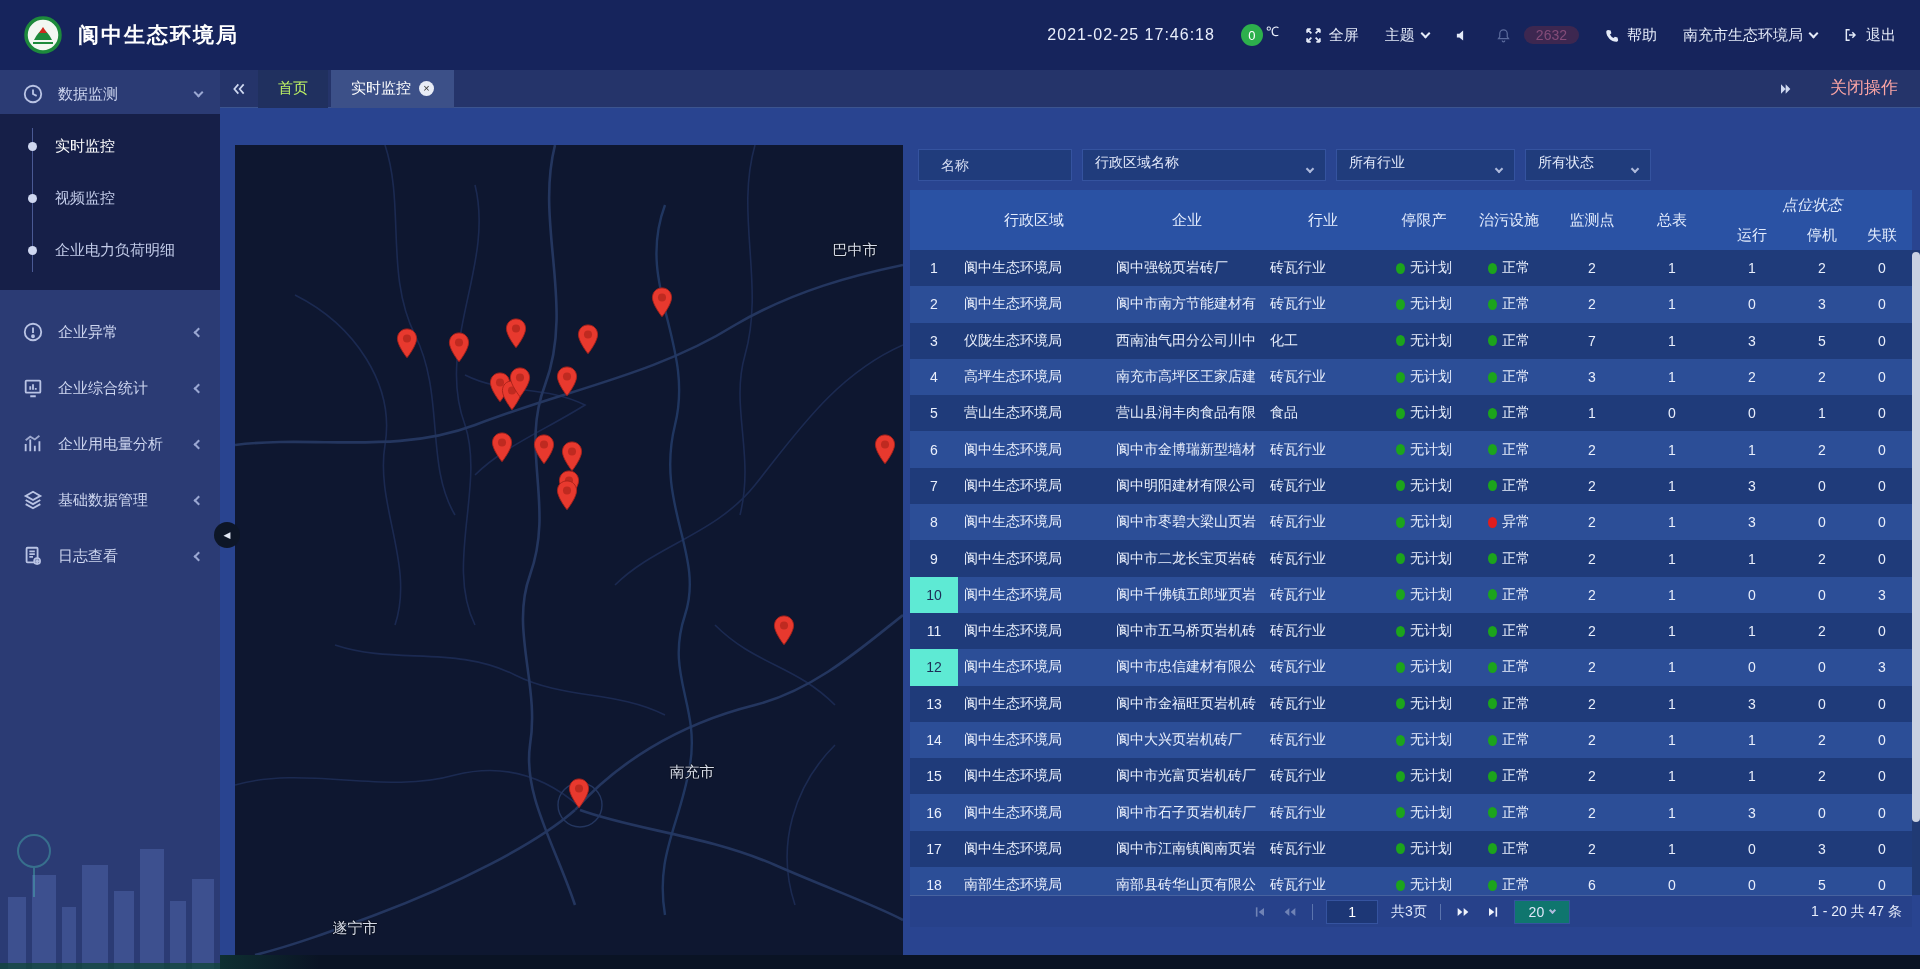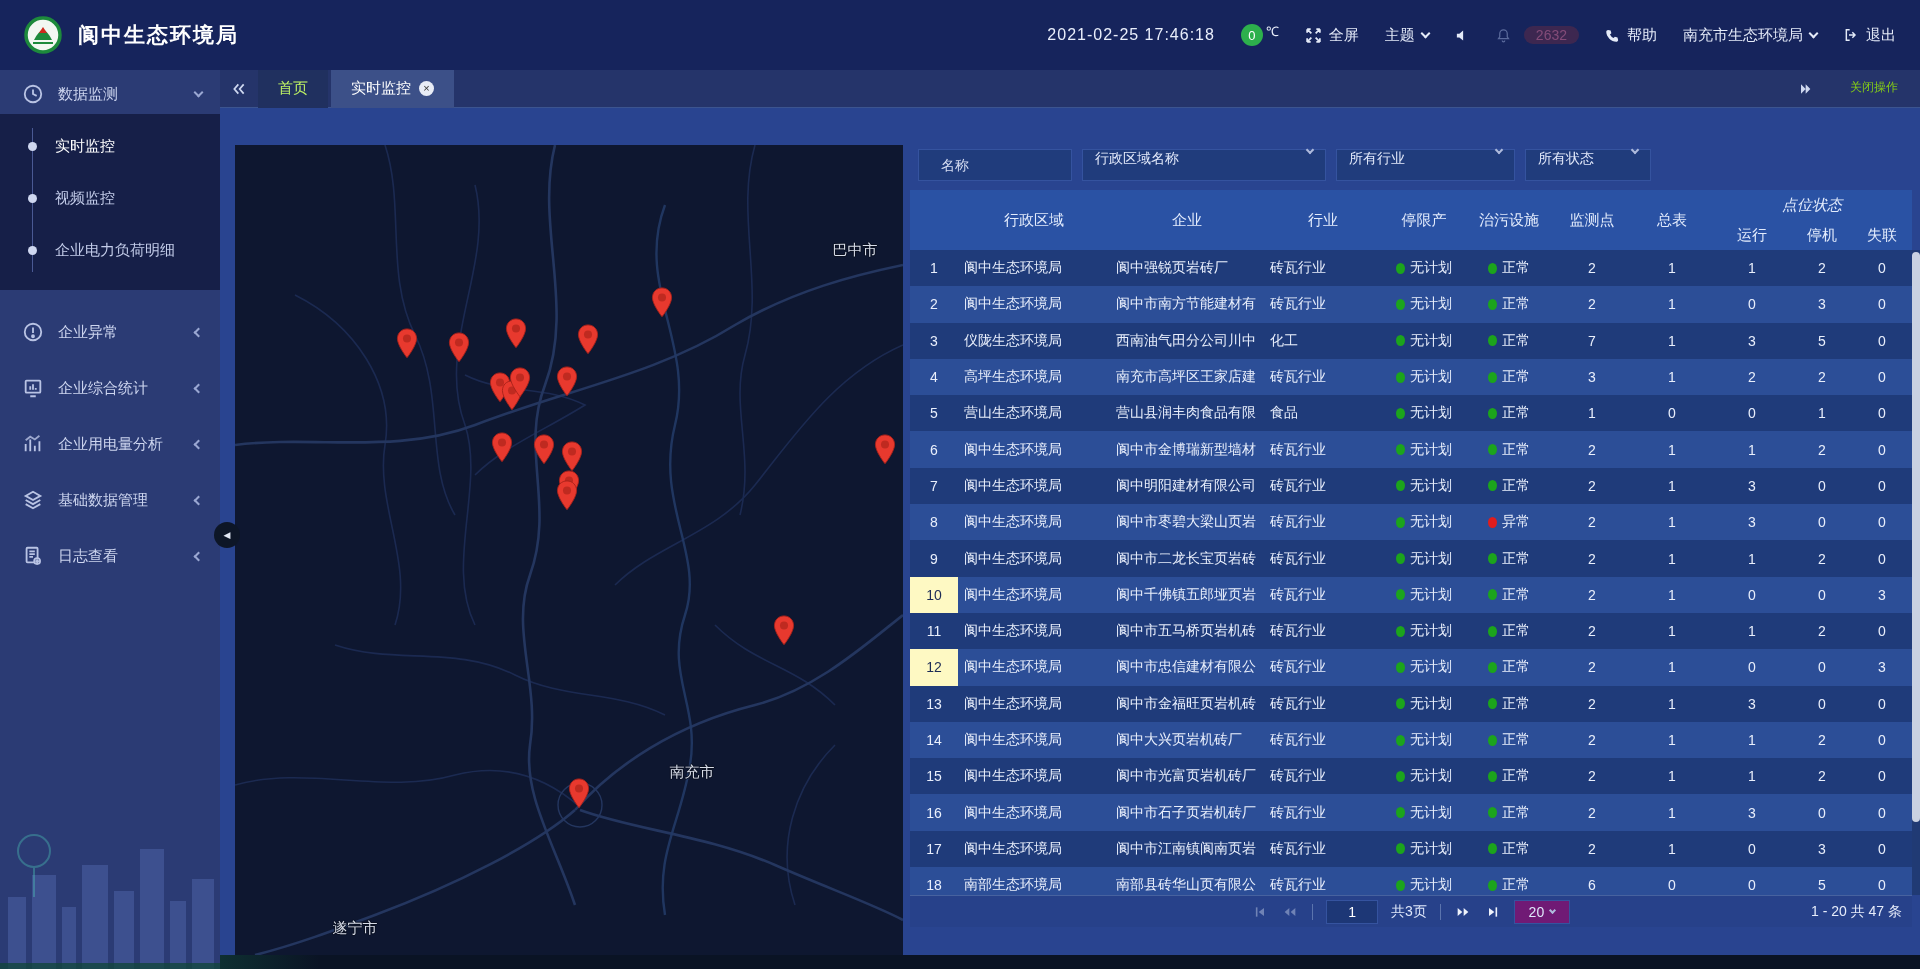--- a/index.html
+++ b/index.html
@@ -44,21 +44,21 @@
 
 .tabbar{position:absolute;top:70px;left:220px;width:1700px;height:38px;background:#25346a;
   display:flex;align-items:center;z-index:5;border-bottom:1px solid #3c548f}
 .tab-scroll{width:38px;height:38px;display:flex;align-items:center;justify-content:center;color:#cfd8f0;cursor:pointer}
 .tab{height:38px;display:flex;align-items:center;gap:8px;padding:0 20px;background:#20305f;
   color:#bef264;font-size:15px;margin-right:3px;cursor:pointer}
 .tab.active{background:#3c5088;color:#fff}
 .tab-close{width:15px;height:15px;border-radius:50%;background:#e8ecf6;color:#333;font-size:11px;
   display:flex;align-items:center;justify-content:center;line-height:1}
 .tabbar .spacer{flex:1}
-.close-ops{color:#84cc16;font-size:12px;margin:0 22px 2px 26px;cursor:pointer}
+.close-ops{color:#fca5a5;font-size:17px;margin:0 22px 2px 26px;cursor:pointer}
 
 
 .content{position:absolute;top:108px;left:220px;width:1700px;height:847px;background:#294490}
 .statsbar{height:37px;display:flex;align-items:center;padding-left:16px;gap:54px;
   border-bottom:1px solid rgba(160,180,230,.28);font-size:14.5px;color:#fff}
 .stat{white-space:nowrap}
 
 
 .map{position:absolute;left:15px;top:37px;width:668px;height:810px;background:#0e1730;overflow:hidden}
 .map-label{position:absolute;color:#d8dde8;font-size:15px;transform:translate(-50%,-50%);
@@ -68,56 +68,56 @@
   background:#0d1627;color:#e2e8f4;display:flex;align-items:center;justify-content:center;
   font-size:9px;z-index:6;cursor:pointer}
 
 
 .panel{position:absolute;left:690px;top:37px;width:1010px;height:810px;
   --cols:48px 152px 154px 118px 84px 86px 80px 80px 80px 60px 60px}
 .filters{position:absolute;top:4px;left:8px;display:flex;gap:10px}
 .fbox{height:32px;background:#203c7c;border:1px solid #35539f;color:#fff;font-size:14px}
 input.fbox{width:154px;padding:0 22px;outline:none;font-family:"Liberation Sans",sans-serif}
 input.fbox::placeholder{color:#d6ddf2;opacity:1}
-.fselect{display:flex;align-items:flex-start;justify-content:space-between;padding:0 12px;cursor:pointer;color:#e2e9fa}
+.fselect{display:flex;align-items:flex-end;justify-content:space-between;padding:8px 12px;cursor:pointer;color:#e2e9fa}
 .fselect .cv{width:6px;height:6px;color:#aebadc}
 .w244{width:244px}.w179{width:179px}.w126{width:126px}
 
 .thead{position:absolute;top:45px;left:0;width:1002px;height:60px;background:#2a52a4;
   display:grid;grid-template-columns:var(--cols);grid-template-rows:30px 30px;
   color:#e2ebfc;font-size:15px}
 .th{grid-row:1/3;display:flex;align-items:center;justify-content:center}
 .th-group{grid-column:9/12;grid-row:1;display:flex;align-items:center;justify-content:center;font-style:italic}
 .th-sub{grid-row:2;display:flex;align-items:center;justify-content:center}
 
 .tbody{position:absolute;top:105px;left:0;width:1002px;height:645px;overflow:hidden}
 .trow{display:grid;grid-template-columns:var(--cols);height:36.3px;align-items:stretch;
   background:#1f3b7a;font-size:14px;color:#e9effc;cursor:pointer}
 .trow.alt{background:#2c4e97}
 .td{display:flex;align-items:center}
 .td.c{justify-content:center}
 .td.l{padding-left:6px}
 .numcell{justify-content:center}
-.numcell.hl{background:#fef9c3;color:#1d2c56}
+.numcell.hl{background:#5eead4;color:#1d2c56}
 .dot{width:9px;height:11px;border-radius:50%;margin-right:5px;flex:none}
 .dot.green{background:#1ca41c}
 .dot.red{background:#e01d1d}
 
 .vscroll{position:absolute;right:0;top:105px;width:8px;height:645px;background:#203a74}
 .vscroll .thumb{position:absolute;top:2px;left:0;width:8px;height:570px;background:#c9d1e2;border-radius:4px;cursor:pointer}
 
 .pager{position:absolute;top:750px;left:0;width:1002px;height:32px;background:#27418a;
   border-top:1px solid #47629f;display:flex;align-items:center;justify-content:center;gap:13px;
   font-size:14px;color:#dfe7fa}
 .pgico{display:flex;align-items:center;cursor:pointer}
 .pgico.dis{opacity:.5}
 .pgdiv{width:1px;height:16px;background:#5b74ad}
 .page-input{width:52px;height:24px;background:#1d3776;border:1px solid #35539f;color:#fff;
   text-align:center;font-size:14px;font-family:"Liberation Sans",sans-serif;outline:none}
-.size-select{width:56px;height:24px;background:#701a75;border:1px solid #35539f;display:flex;
+.size-select{width:56px;height:24px;background:#0f766e;border:1px solid #35539f;display:flex;
   align-items:center;justify-content:center;gap:6px;cursor:pointer}
 .size-select .cv{width:5px;height:5px;color:#aebadc}
 .range-text{position:absolute;right:10px;top:0;height:32px;display:flex;align-items:center;color:#e6ecfa}
 
 .bottom-strip{position:absolute;left:0;top:955px;width:1920px;height:14px;
   background:linear-gradient(90deg,#0d2f2b 0px,#11433b 150px,#0a1324 320px,#0a1324 100%)}
 </style>
 </head>
 <body>
 

